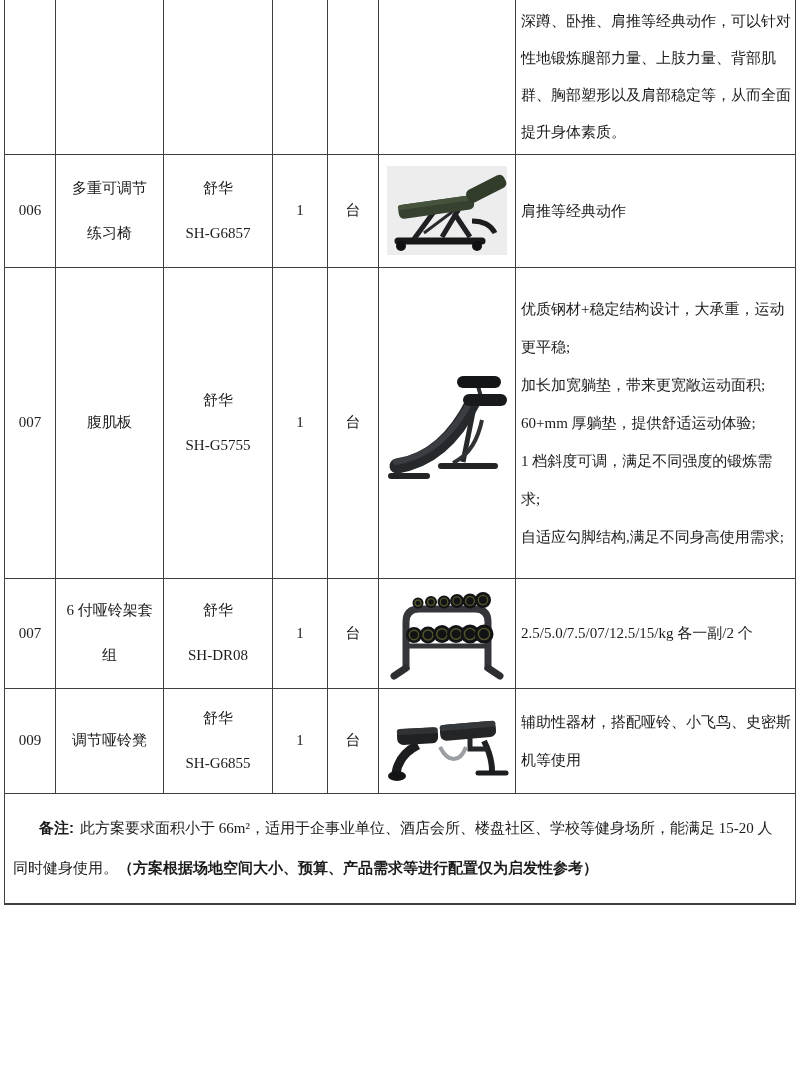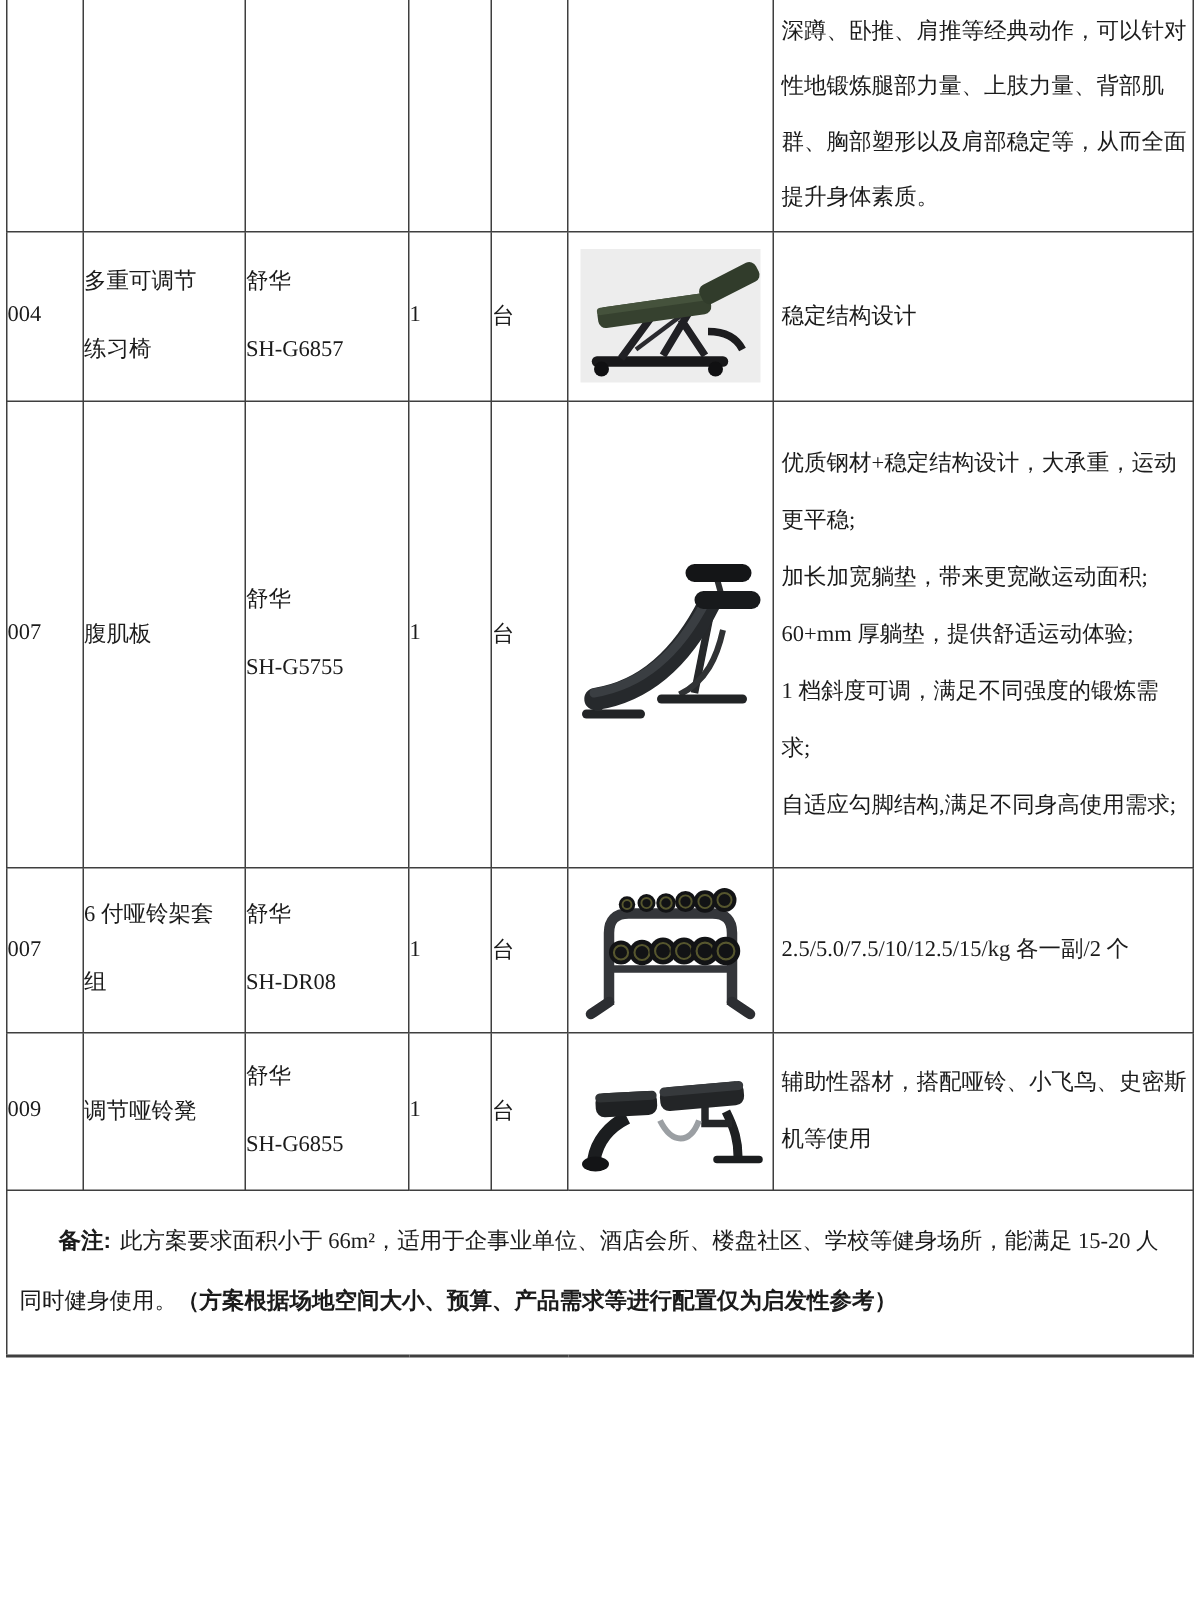--- a/index.html
+++ b/index.html
@@ -7,21 +7,21 @@
     width:800px;height:1072px;background:#ffffff;overflow:hidden;
     font-family:"Liberation Serif","DejaVu Serif",serif;color:#1b1b1b;
     position:relative;
   }
   table.spec{
     border-collapse:collapse;table-layout:fixed;
     position:absolute;left:4px;top:0;width:791px;
   }
   td{
     border:1px solid #3f3f3f;
-    vertical-align:middle;
+    text-align:center;vertical-align:middle;
     font-size:15px;padding:0;overflow:hidden;
   }
   tr.r-cont td{border-top:none;}
   tr.r011 td{border-top:3px solid #666666;}
   tr.r-note td{border-bottom:2px solid #3f3f3f;}
 
   tr.r-cont{height:154px;}
   tr.r006{height:113px;}
   tr.r007{height:311px;}
   tr.r008{height:110px;}
@@ -66,21 +66,21 @@
       <td></td>
       <td></td>
       <td></td>
       <td></td>
       <td class="desc">
         <p>深蹲、卧推、肩推等经典动作，可以针对性地锻炼腿部力量、上肢力量、背部肌群、胸部塑形以及肩部稳定等，从而全面提升身体素质。</p>
       </td>
     </tr>
 
     <tr class="r006">
-      <td>004</td>
+      <td>006</td>
       <td class="two-line">
         <div>多重可调节</div>
         <div>练习椅</div>
       </td>
       <td class="two-line">
         <div>舒华</div>
         <div>SH-G6857</div>
       </td>
       <td>1</td>
       <td>台</td>
@@ -96,21 +96,21 @@
           <g transform="rotate(-8 60 42)">
             <rect x="14" y="36" width="76" height="14" rx="5" fill="#36412f"></rect>
             <rect x="14" y="36" width="76" height="5" rx="2.5" fill="#45523c"></rect>
           </g>
           <g transform="rotate(-27 100 28)">
             <rect x="82" y="20" width="42" height="14" rx="5" fill="#313c2b"></rect>
           </g>
         </svg>
       </td>
       <td class="desc">
-        <p>稳定结构设计</p>
+        <p>肩推等经典动作</p>
       </td>
     </tr>
 
     <tr class="r007">
       <td>007</td>
       <td>腹肌板</td>
       <td class="two-line">
         <div>舒华</div>
         <div>SH-G5755</div>
       </td>
@@ -180,21 +180,21 @@
             <circle cx="69" cy="48" r="9" fill="#121315"></circle>
               <circle cx="69" cy="48" r="5.3" fill="none" stroke="#56562e" stroke-width="1.4"></circle>
             <circle cx="83" cy="48" r="9.5" fill="#121315"></circle>
               <circle cx="83" cy="48" r="5.6" fill="none" stroke="#56562e" stroke-width="1.4"></circle>
             <circle cx="97" cy="48" r="9.5" fill="#121315"></circle>
               <circle cx="97" cy="48" r="5.6" fill="none" stroke="#56562e" stroke-width="1.4"></circle>
           </g>
         </svg>
       </td>
       <td class="desc">
-        <p>2.5/5.0/7.5/10/12.5/15/kg 各一副/2 个</p>
+        <p>2.5/5.0/7.5/07/12.5/15/kg 各一副/2 个</p>
       </td>
     </tr>
 
     <tr class="r009">
       <td>009</td>
       <td>调节哑铃凳</td>
       <td class="two-line">
         <div>舒华</div>
         <div>SH-G6855</div>
       </td>

